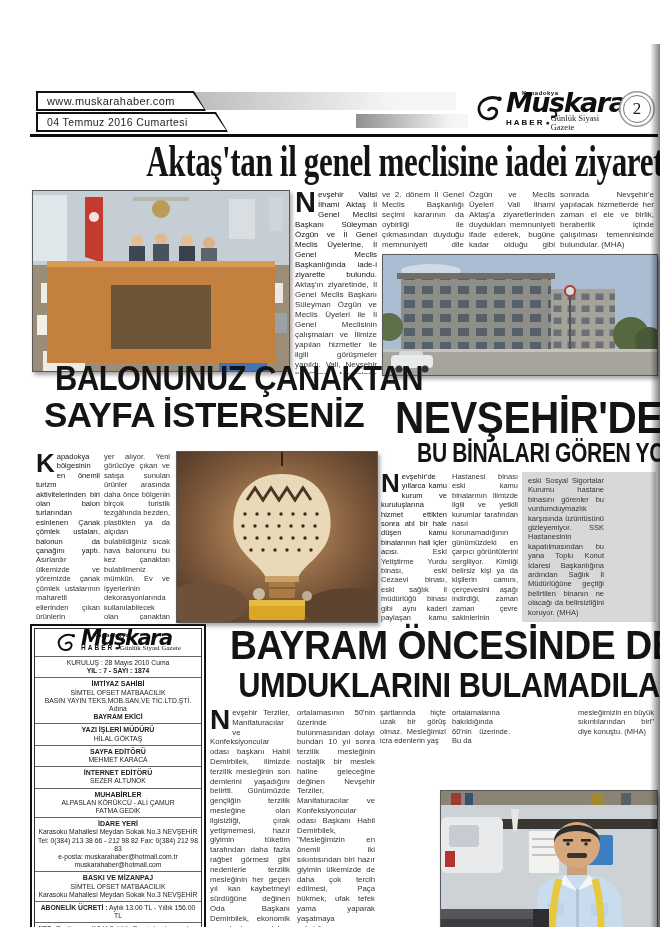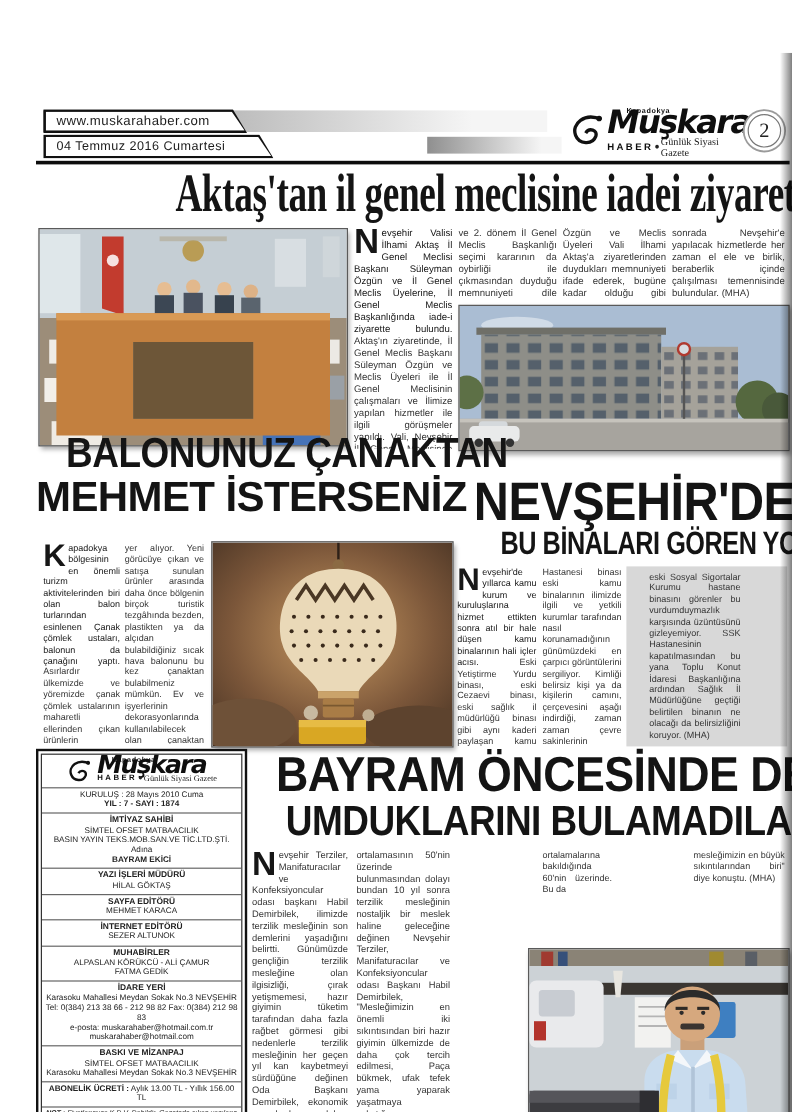--- a/index.html
+++ b/index.html
@@ -30,21 +30,21 @@
   
   .hl{text-align:center;color:#141414;font-weight:bold;}
   .sq{display:inline-block;white-space:nowrap;transform-origin:50% 55%;letter-spacing:-.5px;}
   .hl-serif{font-family:"Liberation Serif",serif;}
   
   .col{position:absolute;font-size:8px;line-height:10px;color:#353535;text-align:justify;overflow:hidden;}
   .col--sm{font-size:7.5px;line-height:9.4px;}
   .col p{margin:0;}
   .lead{font-weight:normal;color:#161616;}
   .dropcap{float:left;font-weight:bold;font-size:29px;line-height:24px;margin:0 2px 0 0;color:#161616;}
-  .graypanel{background:#d8d8d8;box-sizing:border-box;padding:4px 19px;}
+  .graypanel{background:#d8d8d8;box-sizing:border-box;padding:4px 6px;}
   
   .photo{position:absolute;border:1px solid #5a5a5a;box-shadow:2px 3px 4px rgba(0,0,0,.35);
          background:#ccc;overflow:hidden;}
   .photo svg{display:block;}
   
   .kunye{position:absolute;left:30px;top:580px;width:176px;height:338px;border:2px solid #111;
          background:#fff;padding:2px;box-sizing:border-box;}
   .kunye-in{border:1px solid #333;height:100%;box-sizing:border-box;display:flex;flex-direction:column;overflow:hidden;}
   .ksec{border-top:1px solid #666;text-align:center;font-size:6.8px;line-height:8.2px;
         padding:2px 3px;color:#222;}
@@ -186,21 +186,21 @@
         <rect x="16" y="96" width="24" height="8" rx="3" fill="#d5d9dc"></rect>
         <rect x="8" y="100" width="42" height="13" rx="4" fill="#e9eaea"></rect>
         <circle cx="16" cy="114" r="3.5" fill="#333"></circle>
           <circle cx="42" cy="114" r="3.5" fill="#333"></circle>
       </g>
     </svg>
   </div>
 
   <div class="abs hl" style="left:30px;top:315px;width:348px;font-size:35px;line-height:37px;">
     <span class="sq" style="transform:scaleX(.88);">BALONUNUZ ÇANAKTAN</span><br>
-    <span class="sq" style="transform:scaleX(1);">MEHMET İSTERSENİZ</span>
+    <span class="sq" style="transform:scaleX(1);">SAYFA İSTERSENİZ</span>
   </div>
   <div class="col col--sm" style="left:36px;top:408px;width:64px;height:168px;">
     <p><span class="dropcap" style="font-size:26px;line-height:22px;">K</span><span class="lead">apadokya bölgesinin en önemli turizm aktivitelerinden biri olan balon turlarından esinlenen Çanak çömlek ustaları, balonun da çanağını yaptı.</span>
     <span>Asırlardır ülkemizde ve yöremizde çanak çömlek ustalarının maharetli ellerinden çıkan ürünlerin sergilendiği tezgâhlarda oldukça dikkat çeken ürünler</span></p>
   </div>
   <div class="col col--sm" style="left:104px;top:408px;width:66px;height:168px;">
     <p>yer alıyor. Yeni görücüye çıkan ve satışa sunulan ürünler arasında daha önce bölgenin birçok turistik tezgâhında bezden, plastikten ya da alçıdan bulabildiğiniz sıcak hava balonunu bu kez çanaktan bulabilmeniz mümkün. Ev ve işyerlerinin dekorasyonlarında kullanılabilecek olan çanaktan balonların fiyatı ise 100 TL. (MHA)</p>
   </div>
   <div class="photo" style="left:176px;top:407px;width:200px;height:170px;">
     <svg width="200" height="170" viewBox="0 0 200 170">
@@ -347,20 +347,23 @@
     <div style="font-size:41px;line-height:42px;"><span class="sq" style="transform:scaleX(.91);">BAYRAM ÖNCESİNDE DE</span></div>
     <div style="font-size:35px;line-height:38px;"><span class="sq" style="transform:scaleX(.88);">UMDUKLARINI BULAMADILAR</span></div>
   </div>
 
   <div class="col" style="left:210px;top:664px;width:80px;height:256px;font-size:7.8px;line-height:9.8px;">
     <p><span class="dropcap" style="font-size:28px;line-height:24px;">N</span><span>evşehir Terziler, Manifaturacılar ve Konfeksiyoncular odası başkanı Habil Demirbilek, ilimizde terzilik mesleğinin son demlerini yaşadığını belirtti. Günümüzde gençliğin terzilik mesleğine olan ilgisizliği, çırak yetişmemesi, hazır giyimin tüketim tarafından daha fazla rağbet görmesi gibi nedenlerle terzilik mesleğinin her geçen yıl kan kaybetmeyi sürdüğüne değinen Oda Başkanı Demirbilek, ekonomik sorunlardan dolayı esnafın kepenk kapatmak durumunda kaldığını söyledi. Şu an ilimizde terzilik mesleği ile uğraşan esnafın yaş</span></p>
   </div>
   <div class="col" style="left:297px;top:664px;width:78px;height:256px;font-size:7.8px;line-height:9.8px;">
     <p>ortalamasının 50'nin üzerinde bulunmasından dolayı bundan 10 yıl sonra terzilik mesleğinin nostaljik bir meslek haline geleceğine değinen Nevşehir Terziler, Manifaturacılar ve Konfeksiyoncular odası Başkanı Habil Demirbilek, "Mesleğimizin en önemli iki sıkıntısından biri hazır giyimin ülkemizde de daha çok tercih edilmesi, Paça bükmek, ufak tefek yama yaparak yaşatmaya çalıştığımız mesleğimizde kimi esnafımız sosyal güvencesini bile ödeyemez durumda 10 yıl sonra mesleğimizin nostaljik bir meslek haline gelebileceğini söylemek bugünün</p>
   </div>
+  <div class="col col--sm" style="left:380px;top:664px;width:66px;height:56px;">
+    <p>şartlarında hiçte uzak bir görüş olmaz. Mesleğimizi icra edenlerin yaş</p>
+  </div>
   <div class="col col--sm" style="left:452px;top:664px;width:58px;height:56px;">
     <p>ortalamalarına bakıldığında 60'nin üzerinde. Bu da</p>
   </div>
   <div class="col col--sm" style="left:578px;top:664px;width:76px;height:56px;">
     <p>mesleğimizin en büyük sıkıntılarından biri" diye konuştu. (MHA)</p>
   </div>
 
   <div class="photo" style="left:440px;top:746px;width:216px;height:194px;">
     <svg width="216" height="194" viewBox="0 0 216 194">
       <rect width="216" height="194" fill="#ccd2d6"></rect>

